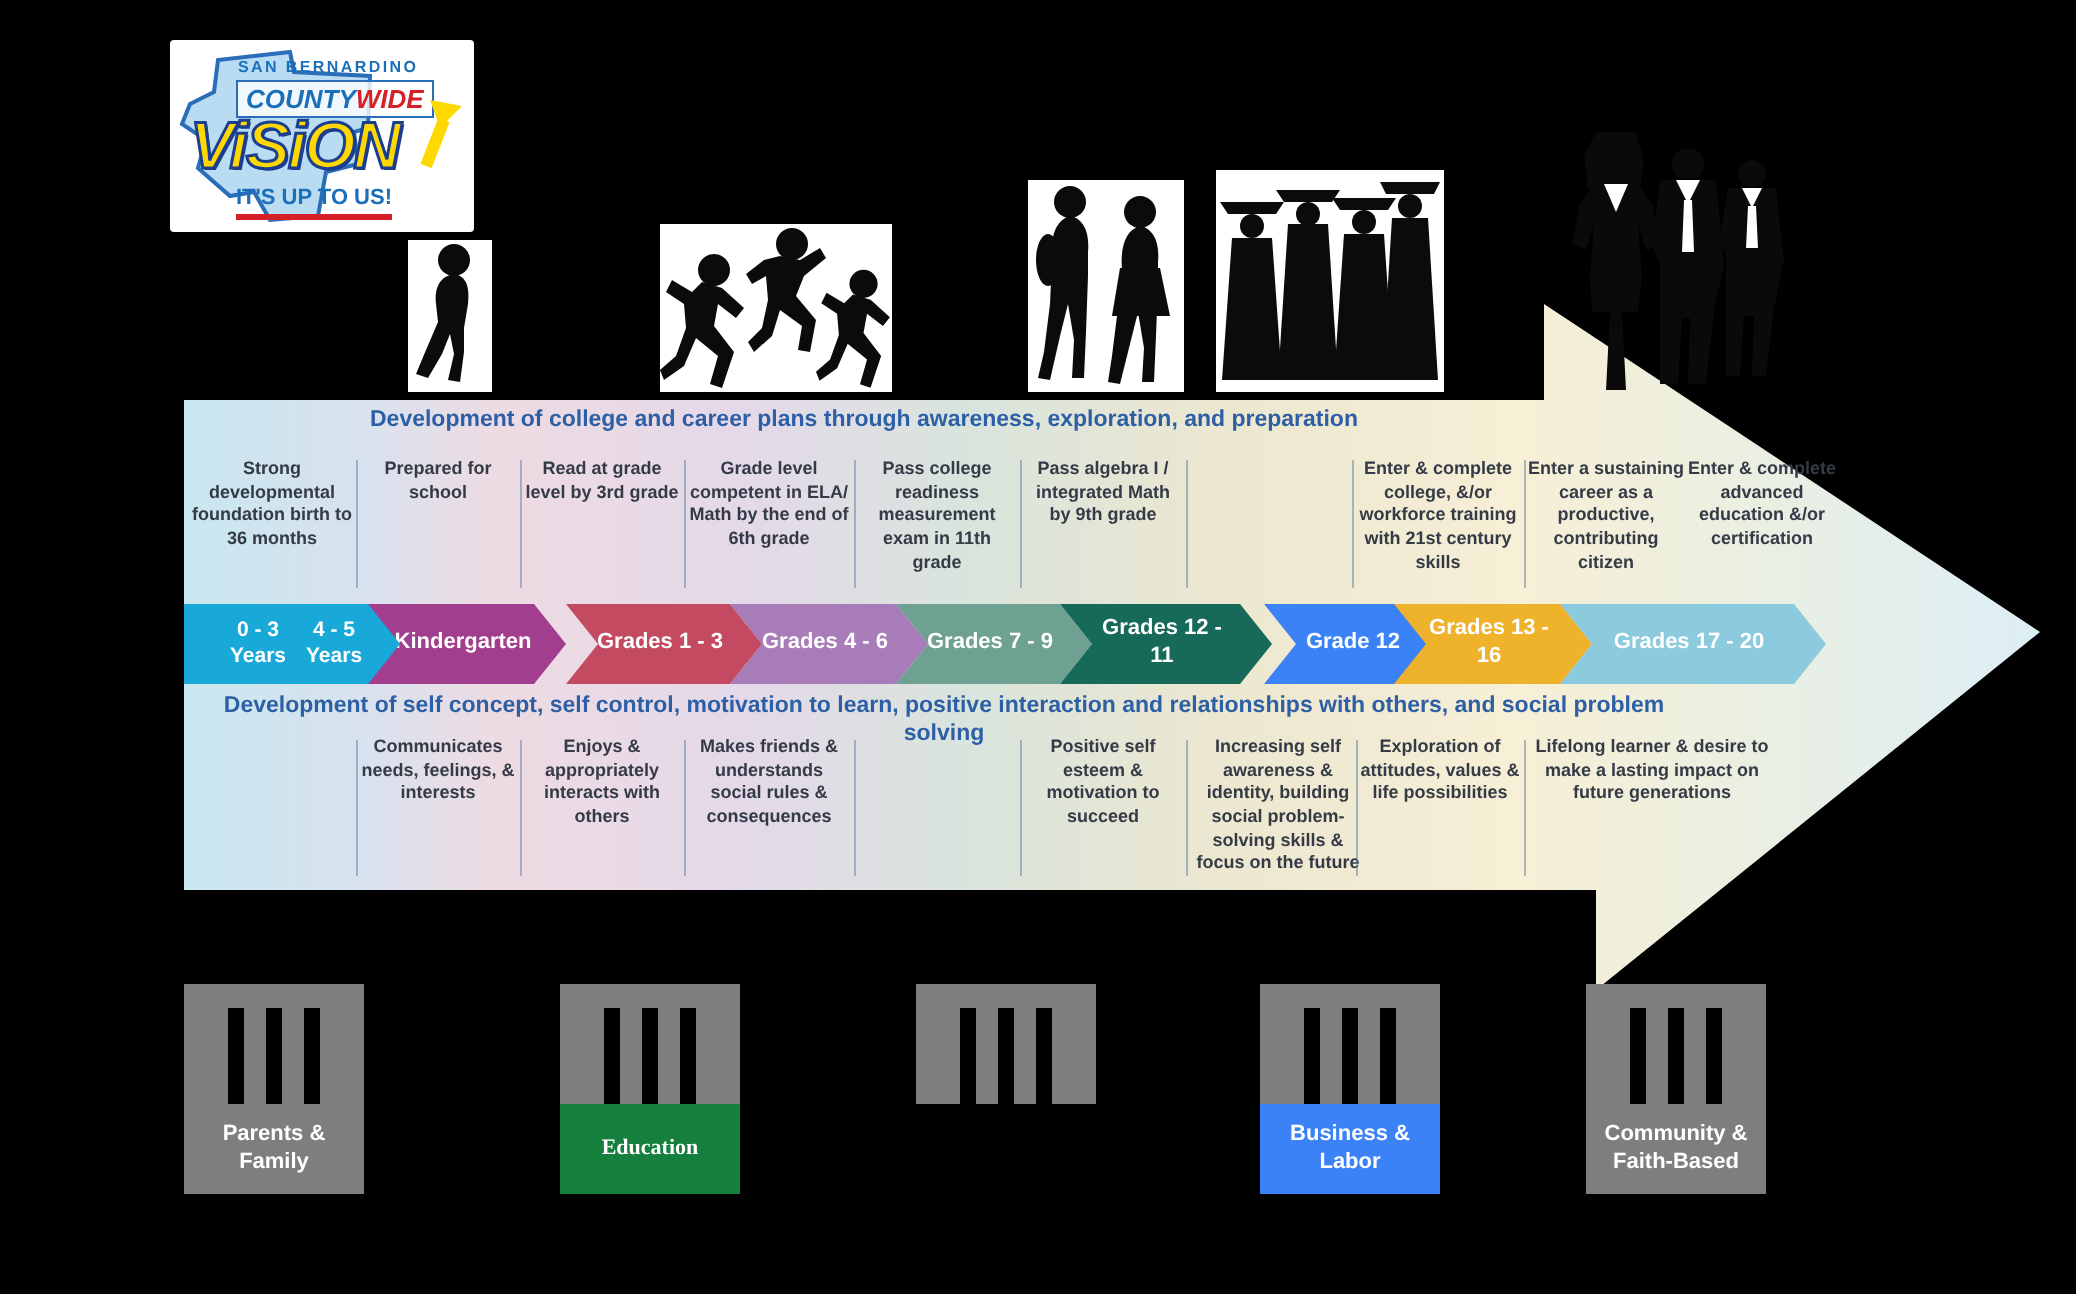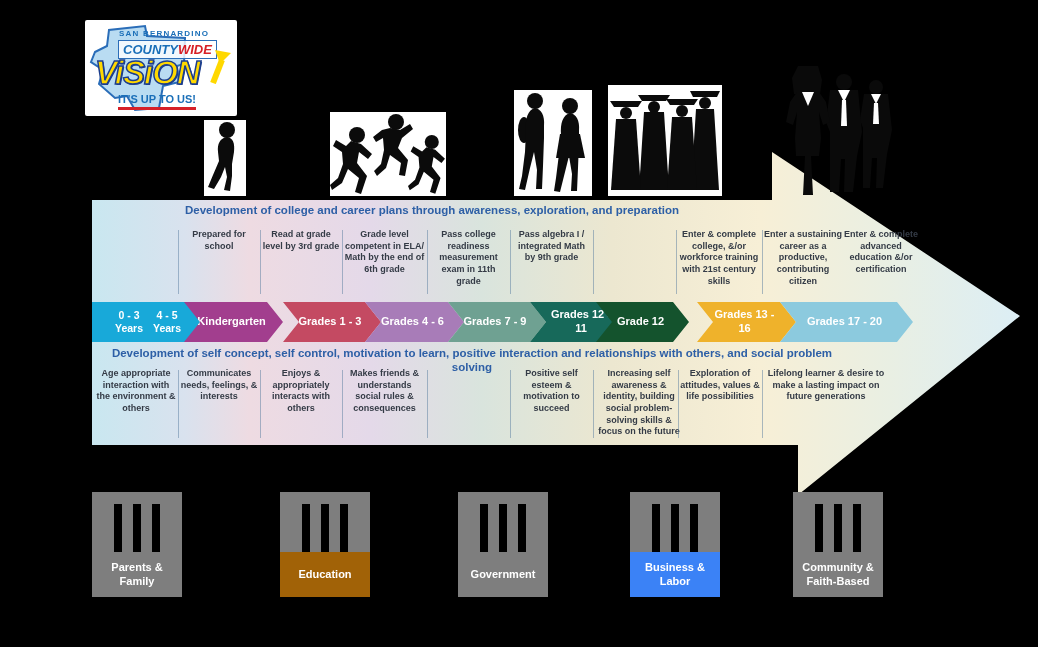--- a/index.html
+++ b/index.html
@@ -156,20 +156,21 @@
         <polygon points="70,38 74,38 75,64 69,64"></polygon>
         <polygon points="99,32 109,32 104,42"></polygon>
         <polygon points="102,41 106,41 107,62 101,62"></polygon>
         <polygon points="30,30 42,30 36,44"></polygon>
       </g>
     </svg>
   </div>
 
   <div class="heading" style="left:92px;top:204px;width:680px;">Development of college and career plans through awareness, exploration, and preparation</div>
 
+  <div class="cell" style="left:96px;top:229px;width:80px;">Strong developmental foundation birth to 36 months</div>
   <div class="cell" style="left:180px;top:229px;width:78px;">Prepared for school</div>
   <div class="cell" style="left:262px;top:229px;width:78px;">Read at grade level by 3rd grade</div>
   <div class="cell" style="left:344px;top:229px;width:81px;">Grade level competent in ELA/ Math by the end of 6th grade</div>
   <div class="cell" style="left:429px;top:229px;width:79px;">Pass college readiness measurement exam in 11th grade</div>
   <div class="cell" style="left:512px;top:229px;width:79px;">Pass algebra I / integrated Math by 9th grade</div>
   <div class="cell" style="left:678px;top:229px;width:82px;">Enter &amp; complete college, &amp;/or workforce training with 21st century skills</div>
   <div class="cell" style="left:763px;top:229px;width:80px;">Enter a sustaining career as a productive, contributing citizen</div>
   <div class="cell" style="left:840px;top:229px;width:82px;">Enter &amp; complete advanced education &amp;/or certification</div>
 
   <div class="vdiv" style="left:178px;top:230px;height:64px;"></div>
@@ -191,27 +192,26 @@
         <div>4 - 5</div>
           <div>Years</div>
       </div>
     </div>
   </div>
   <div class="chev" style="left: 184px; width: 99px; background: rgb(162, 62, 142);">Kindergarten</div>
   <div class="chev" style="left: 283px; width: 98px; background: rgb(196, 74, 98);">Grades 1 - 3</div>
   <div class="chev" style="left: 365px; width: 99px; background: rgb(168, 124, 184);">Grades 4 - 6</div>
   <div class="chev" style="left: 448px; width: 98px; background: rgb(111, 161, 146);">Grades 7 - 9</div>
   <div class="chev" style="left: 530px; width: 106px; background: rgb(23, 105, 90);">Grades 12 - 11</div>
-  <div class="chev" style="left: 596px; width: 93px; background: #14532d;">Grade 12</div>
+  <div class="chev" style="left: 632px; width: 93px; background: #3b82f6;">Grade 12</div>
   <div class="chev" style="left: 697px; width: 99px; background: rgb(239, 178, 43);">Grades 13 - 16</div>
   <div class="chev" style="left: 780px; width: 133px; background: rgb(140, 202, 222);">Grades 17 - 20</div>
 
   <div class="heading" style="left:92px;top:347px;width:760px;">Development of self concept, self control, motivation to learn, positive interaction and relationships with others, and social problem solving</div>
 
-  <div class="cell" style="left:96px;top:368px;width:80px;">Age appropriate interaction with the environment &amp; others</div>
   <div class="cell" style="left:180px;top:368px;width:78px;">Communicates needs, feelings, &amp; interests</div>
   <div class="cell" style="left:262px;top:368px;width:78px;">Enjoys &amp; appropriately interacts with others</div>
   <div class="cell" style="left:344px;top:368px;width:81px;">Makes friends &amp; understands social rules &amp; consequences</div>
   <div class="cell" style="left:512px;top:368px;width:79px;">Positive self esteem &amp; motivation to succeed</div>
   <div class="cell" style="left:595px;top:368px;width:88px;">Increasing self awareness &amp; identity, building social problem-solving skills &amp; focus on the future</div>
   <div class="cell" style="left:680px;top:368px;width:80px;">Exploration of attitudes, values &amp; life possibilities</div>
   <div class="cell" style="left:763px;top:368px;width:126px;">Lifelong learner &amp; desire to make a lasting impact on future generations</div>
 
   <div class="vdiv" style="left:178px;top:370px;height:68px;"></div>
   <div class="vdiv" style="left:260px;top:370px;height:68px;"></div>
@@ -231,30 +231,29 @@
     </div>
     <div class="base" style="background: rgb(126, 126, 126);">Parents &amp; Family</div>
   </div>
   <div class="pillar" style="left:280px;">
     <div class="cap" style="background: rgb(126, 126, 126);"></div>
     <div class="shaft" style="background: rgb(126, 126, 126);">
       <div class="gap" style="left:22px;"></div>
         <div class="gap" style="left:41px;"></div>
         <div class="gap" style="left:60px;"></div>
     </div>
-    <div class="base" style="background: #a16207;">Education</div>
+    <div class="base" style="background: #15803d; font-family: Liberation Serif, serif;">Education</div>
   </div>
   <div class="pillar" style="left:458px;">
     <div class="cap" style="background: rgb(126, 126, 126);"></div>
     <div class="shaft" style="background: rgb(126, 126, 126);">
       <div class="gap" style="left:22px;"></div>
         <div class="gap" style="left:41px;"></div>
         <div class="gap" style="left:60px;"></div>
     </div>
-    <div class="base" style="background: rgb(126, 126, 126);">Government</div>
   </div>
   <div class="pillar" style="left:630px;">
     <div class="cap" style="background: rgb(126, 126, 126);"></div>
     <div class="shaft" style="background: rgb(126, 126, 126);">
       <div class="gap" style="left:22px;"></div>
         <div class="gap" style="left:41px;"></div>
         <div class="gap" style="left:60px;"></div>
     </div>
     <div class="base" style="background: #3b82f6;">Business &amp; Labor</div>
   </div>

